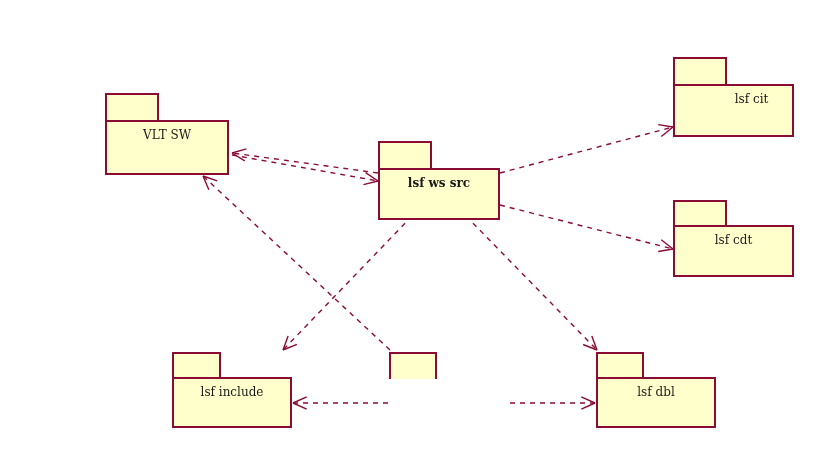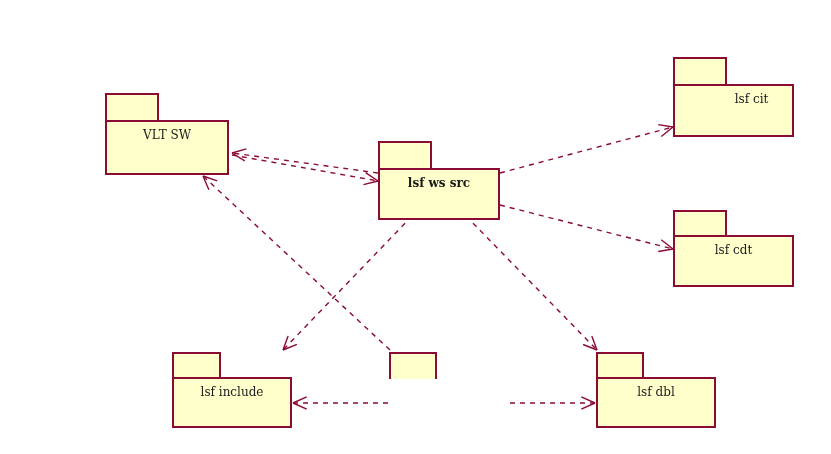--- a/index.html
+++ b/index.html
@@ -121,21 +121,21 @@
     </div>
   </div>
 
   <div class="uml-package" style="left: 673px; top: 57px; width: 121px; height: 80px;">
     <div class="pkg-tab" style="width: 54px; height: 29px; background: rgb(255, 255, 204); border-color: rgb(139, 11, 52);"></div>
     <div class="pkg-body" style="top: 27px; width: 121px; height: 53px; background: rgb(255, 255, 204); border-color: rgb(139, 11, 52);">
       <span class="pkg-label" style="color: rgb(26, 26, 26); margin-left: 36px;">lsf cit</span>
     </div>
   </div>
 
-  <div class="uml-package" style="left: 673px; top: 210px; width: 121px; height: 77px;">
+  <div class="uml-package" style="left: 673px; top: 200px; width: 121px; height: 77px;">
     <div class="pkg-tab" style="width: 54px; height: 27px; background: rgb(255, 255, 204); border-color: rgb(139, 11, 52);"></div>
     <div class="pkg-body" style="top: 25px; width: 121px; height: 52px; background: rgb(255, 255, 204); border-color: rgb(139, 11, 52);">
       <span class="pkg-label" style="color: rgb(26, 26, 26);">lsf cdt</span>
     </div>
   </div>
 
   <div class="uml-package" style="left: 172px; top: 352px; width: 120px; height: 76px;">
     <div class="pkg-tab" style="width: 49px; height: 27px; background: rgb(255, 255, 204); border-color: rgb(139, 11, 52);"></div>
     <div class="pkg-body" style="top: 25px; width: 120px; height: 51px; background: rgb(255, 255, 204); border-color: rgb(139, 11, 52);">
       <span class="pkg-label" style="color: rgb(26, 26, 26);">lsf include</span>

